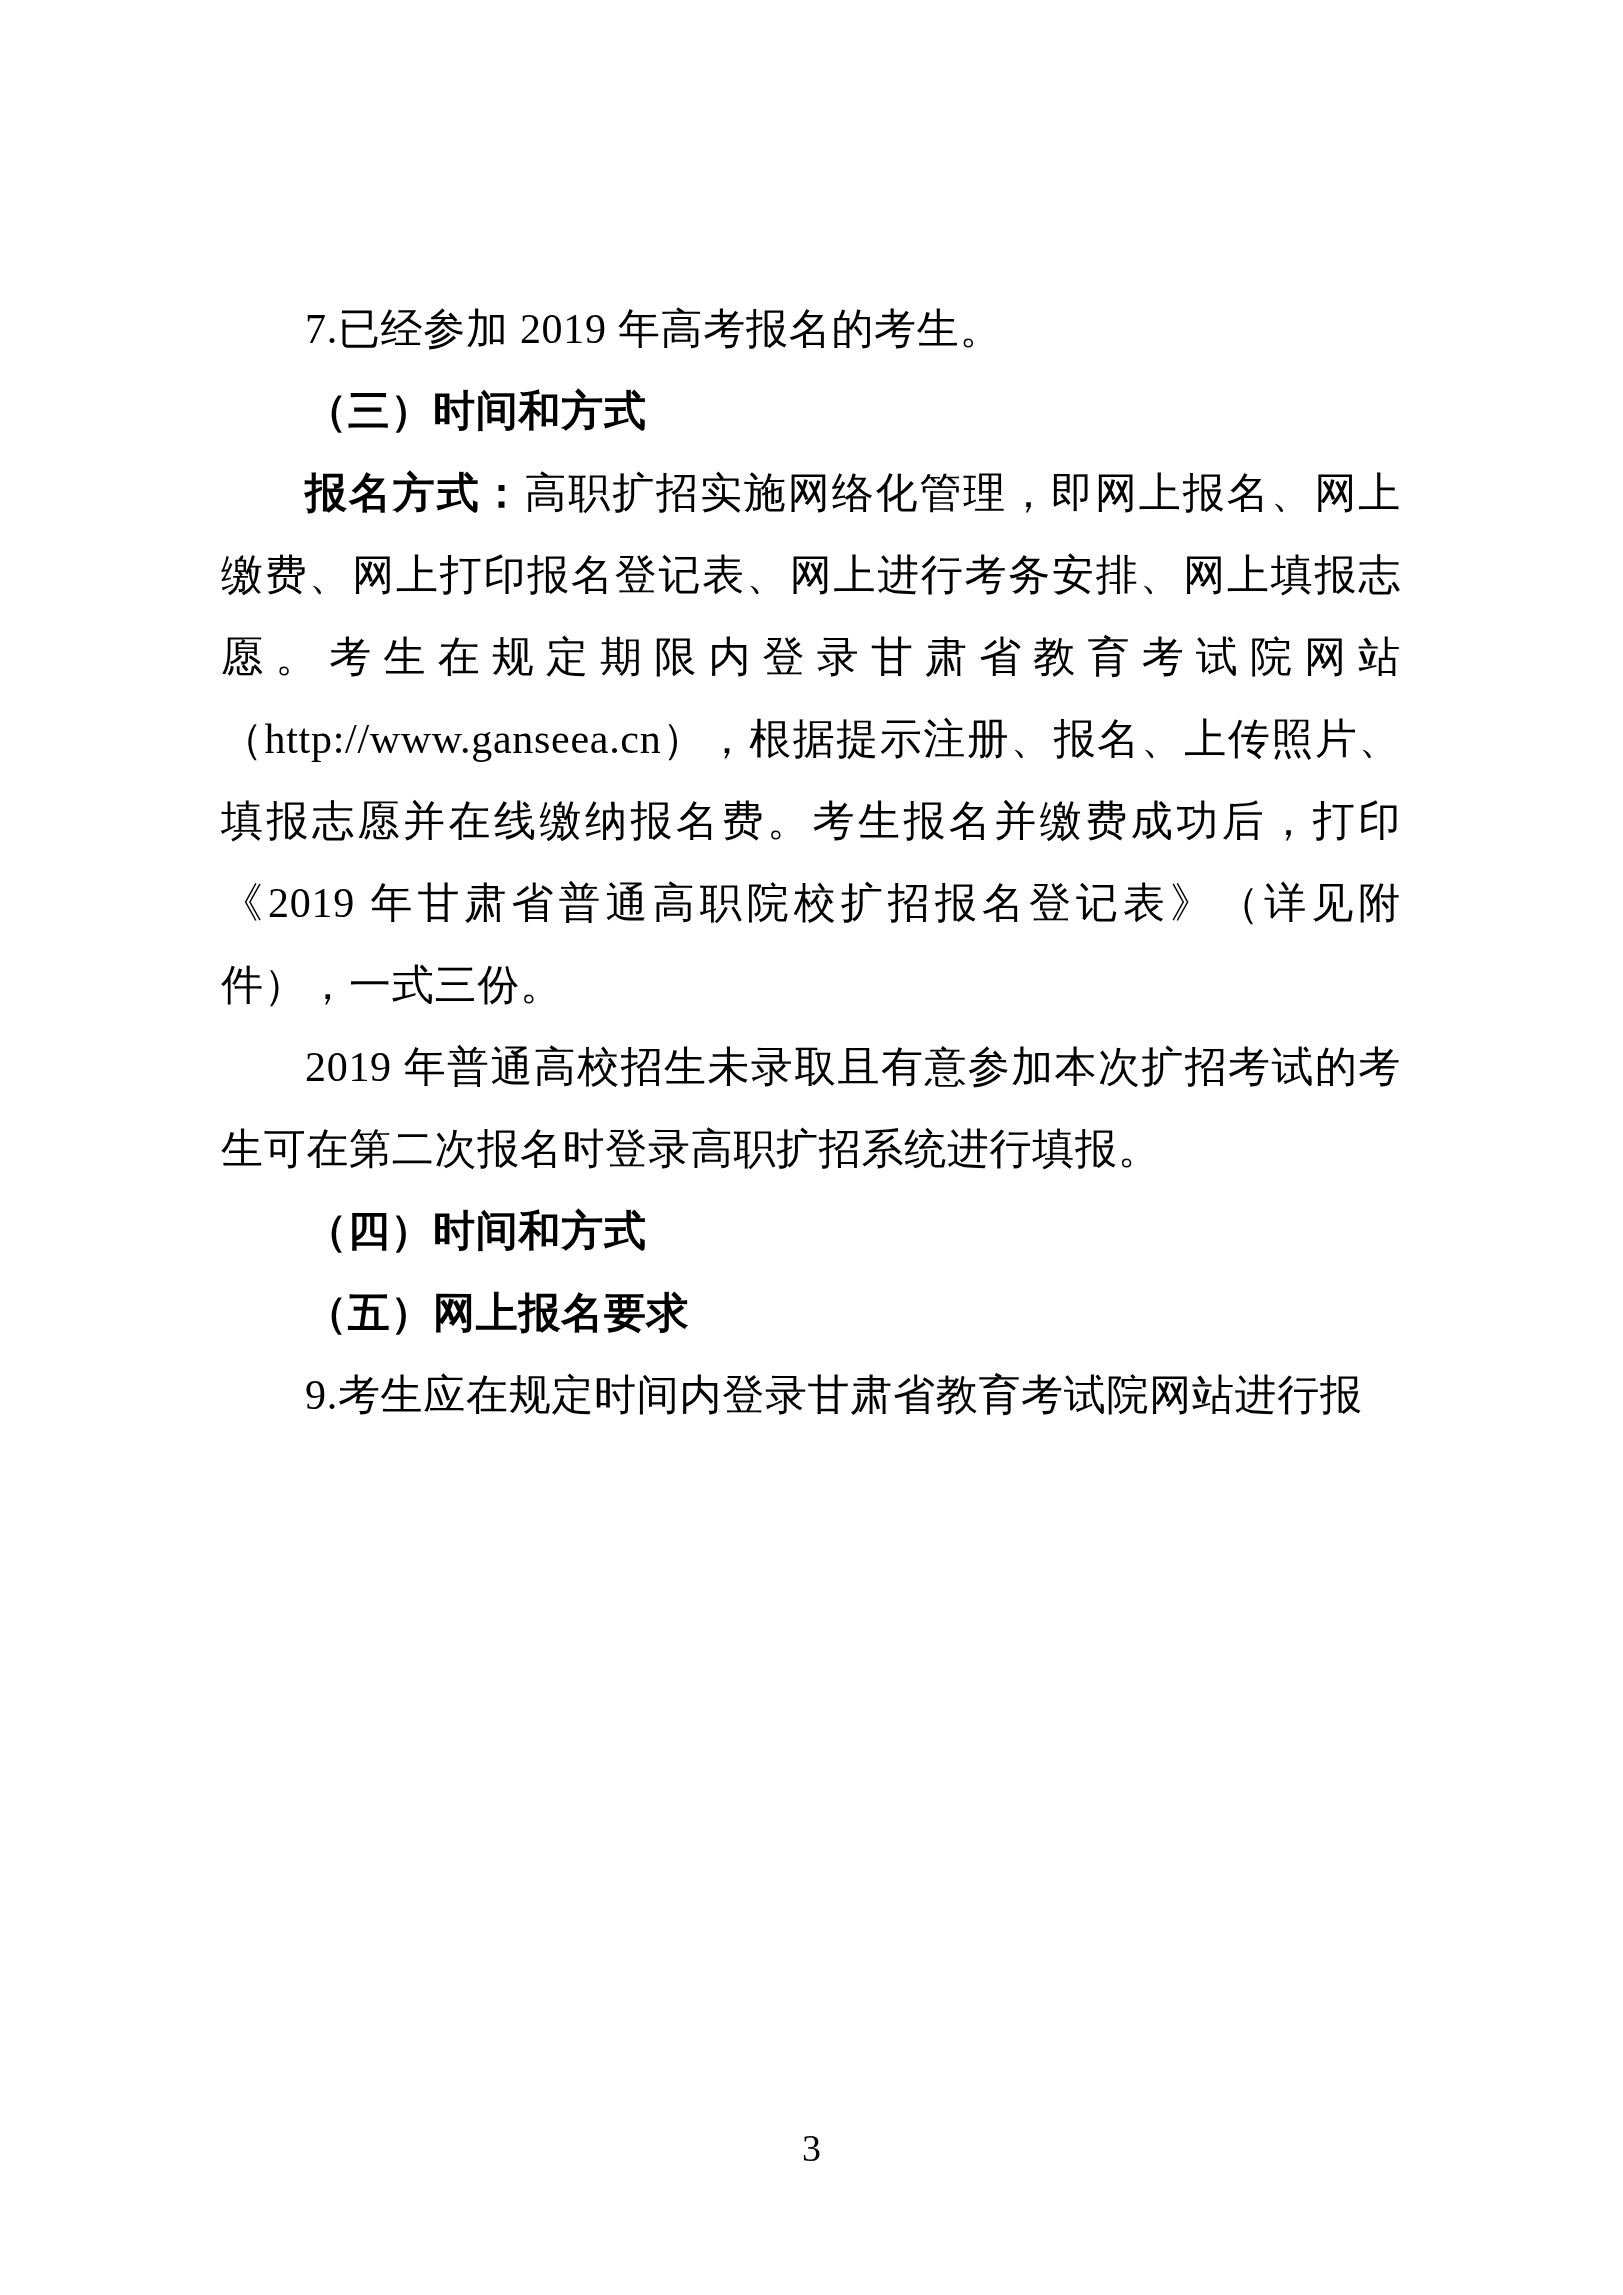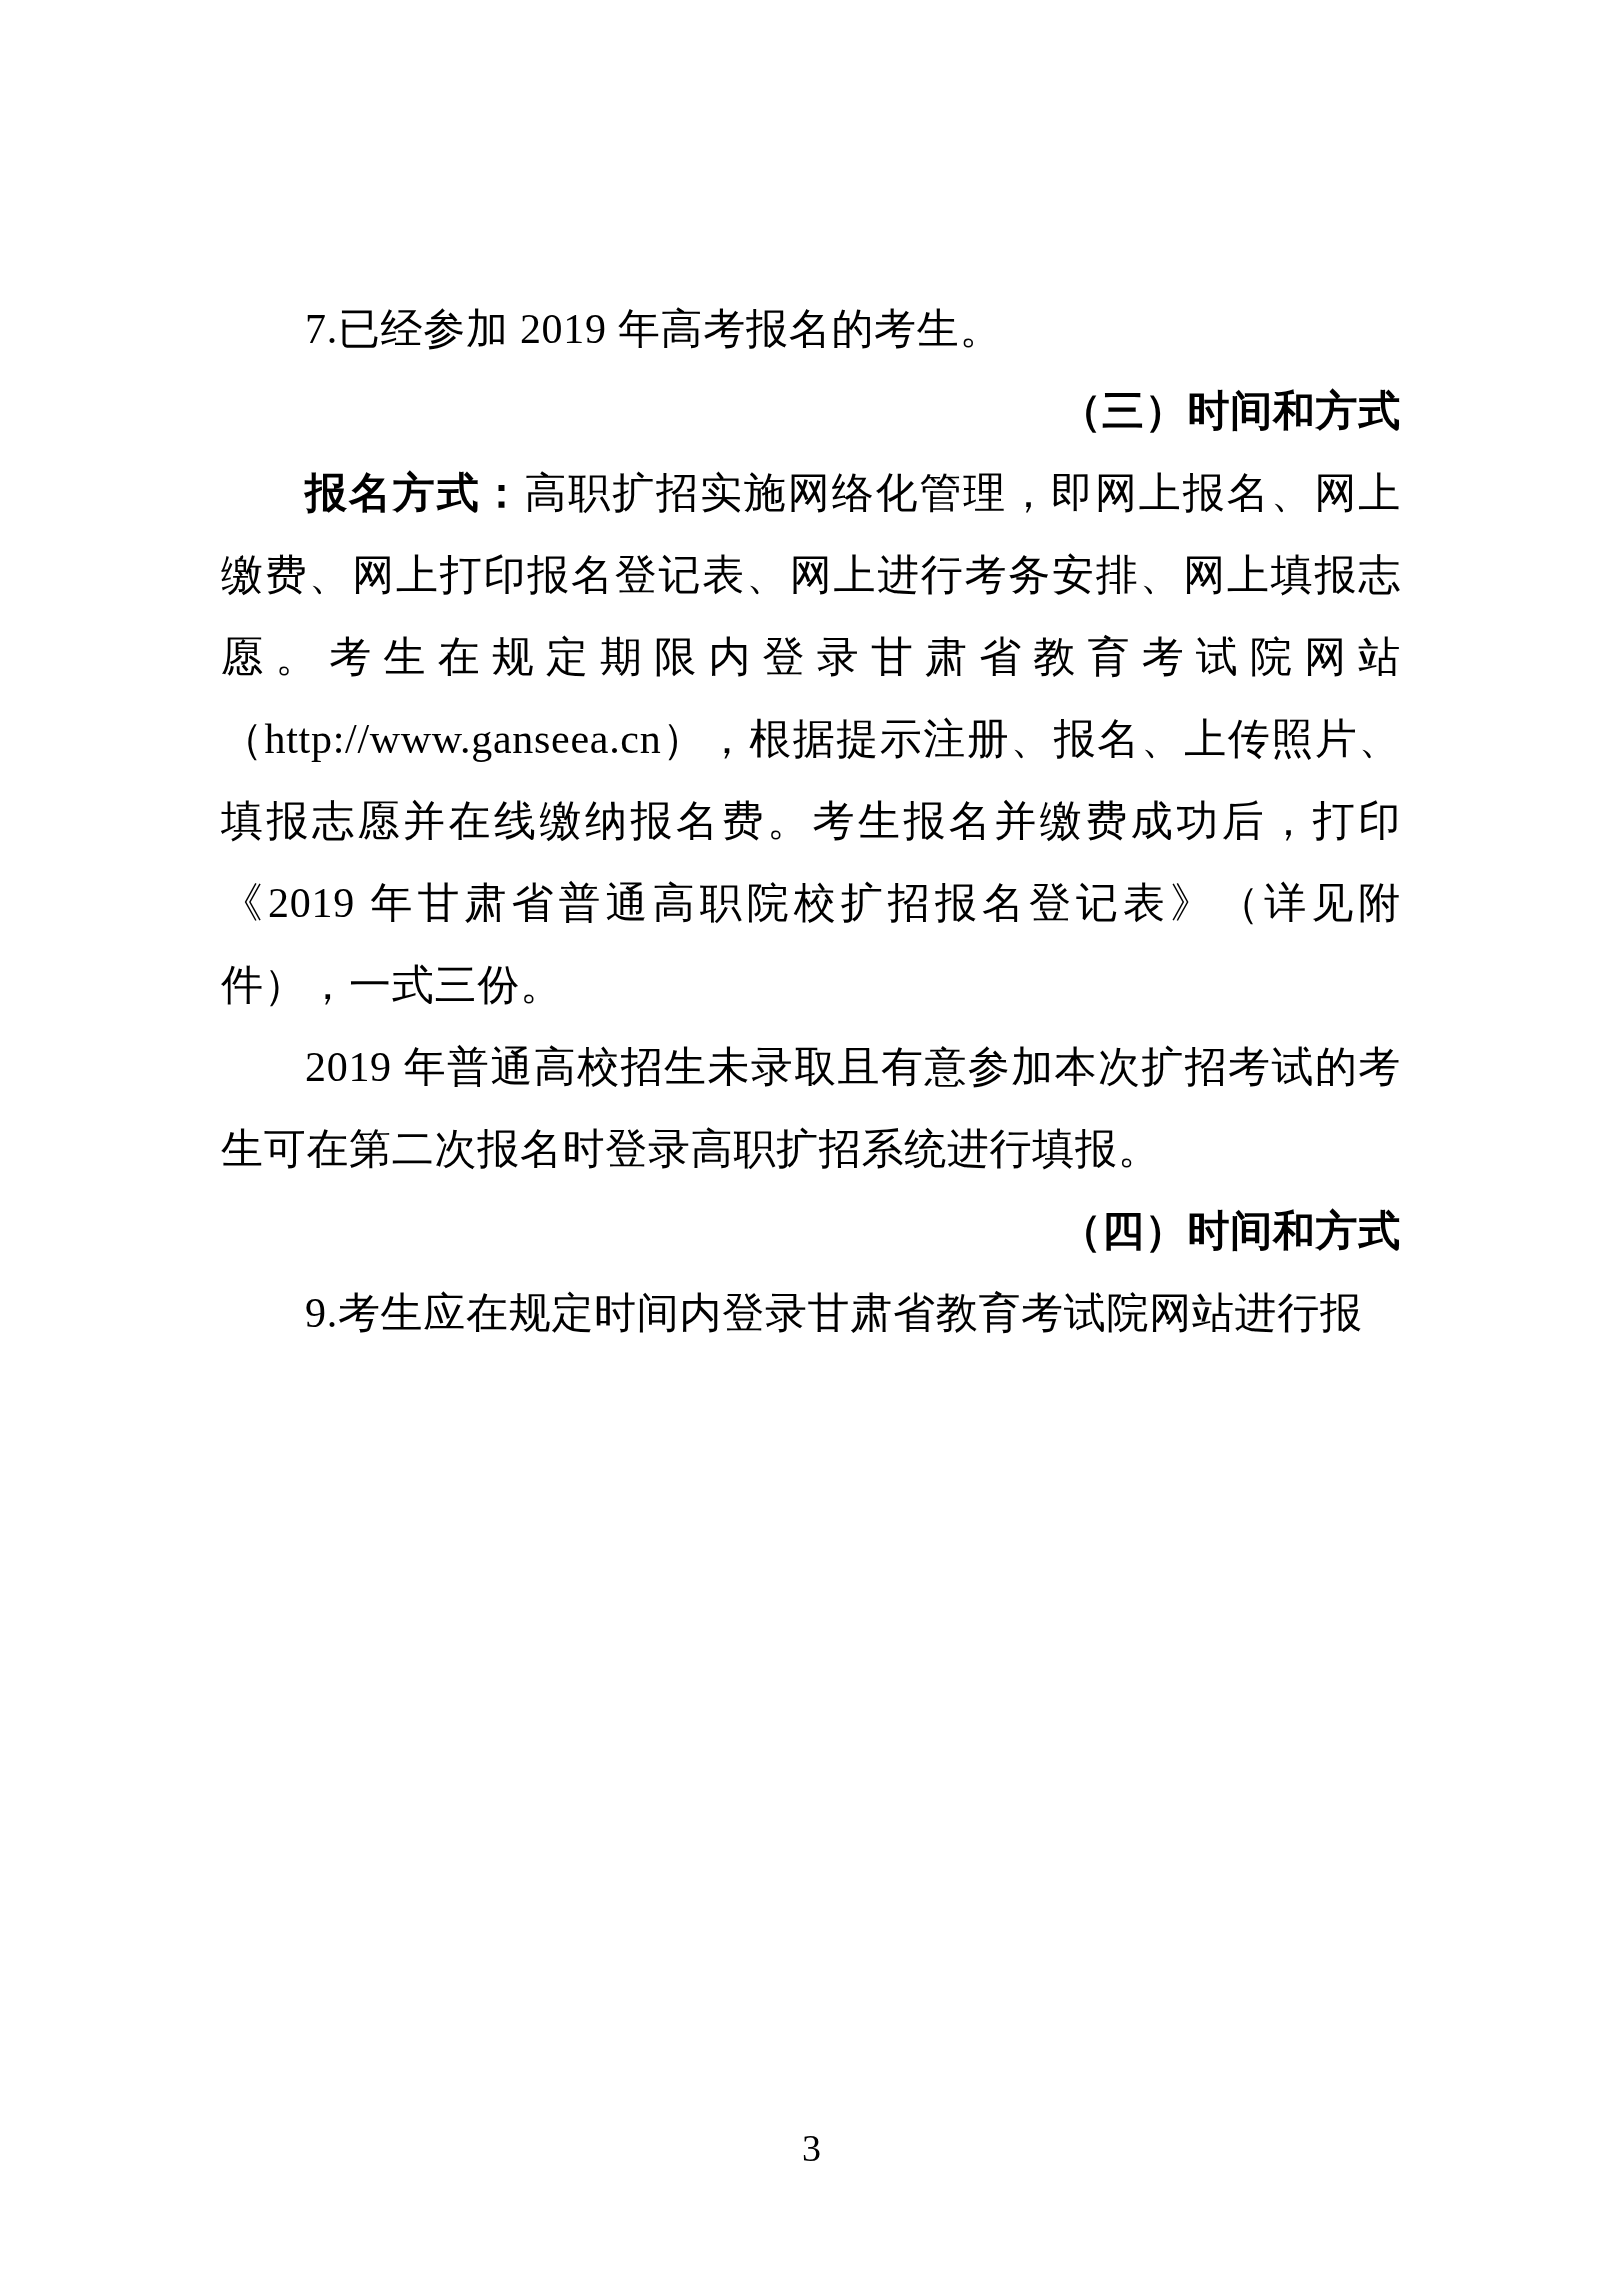--- a/index.html
+++ b/index.html
@@ -28,21 +28,21 @@
     line-height: 82px;
     color: #000000;
     text-align: justify;
     text-justify: inter-character;
     text-indent: 84px;
     font-weight: 400;
     letter-spacing: 0.7px;
   }
   .heading {
     font-weight: 700;
-    text-align: right;
+    text-align: left;
   }
   .bold {
     font-weight: 700;
   }
   .pageno {
     position: absolute;
     left: 0;
     right: 0;
     top: 2129px;
     text-align: center;
@@ -64,20 +64,21 @@
 
 
     <p class="line"><span class="bold">报名方式：</span><span>高职扩招实施网络化管理，即网上报名、网上缴费、网上打印报名登记表、网上进行考务安排、网上填报志愿。考生在规定期限内登录甘肃省教育考试院网站（http://www.ganseea.cn），根据提示注册、报名、上传照片、填报志愿并在线缴纳报名费。考生报名并缴费成功后，打印《2019 年甘肃省普通高职院校扩招报名登记表》（详见附件），一式三份。</span></p>
 
 
     <p class="line"><span>2019 年普通高校招生未录取且有意参加本次扩招考试的考生可在第二次报名时登录高职扩招系统进行填报。</span></p>
 
     <p class="line heading"><span>（四）时间和方式</span></p>
 
 
+    <p class="line heading"><span>（五）网上报名要求</span></p>
 
     <p class="line"><span>9.考生应在规定时间内登录甘肃省教育考试院网站进行报</span></p>
 
   </div>
 
   <div class="pageno">3</div>
 </div>
 
 
 </body></html>

